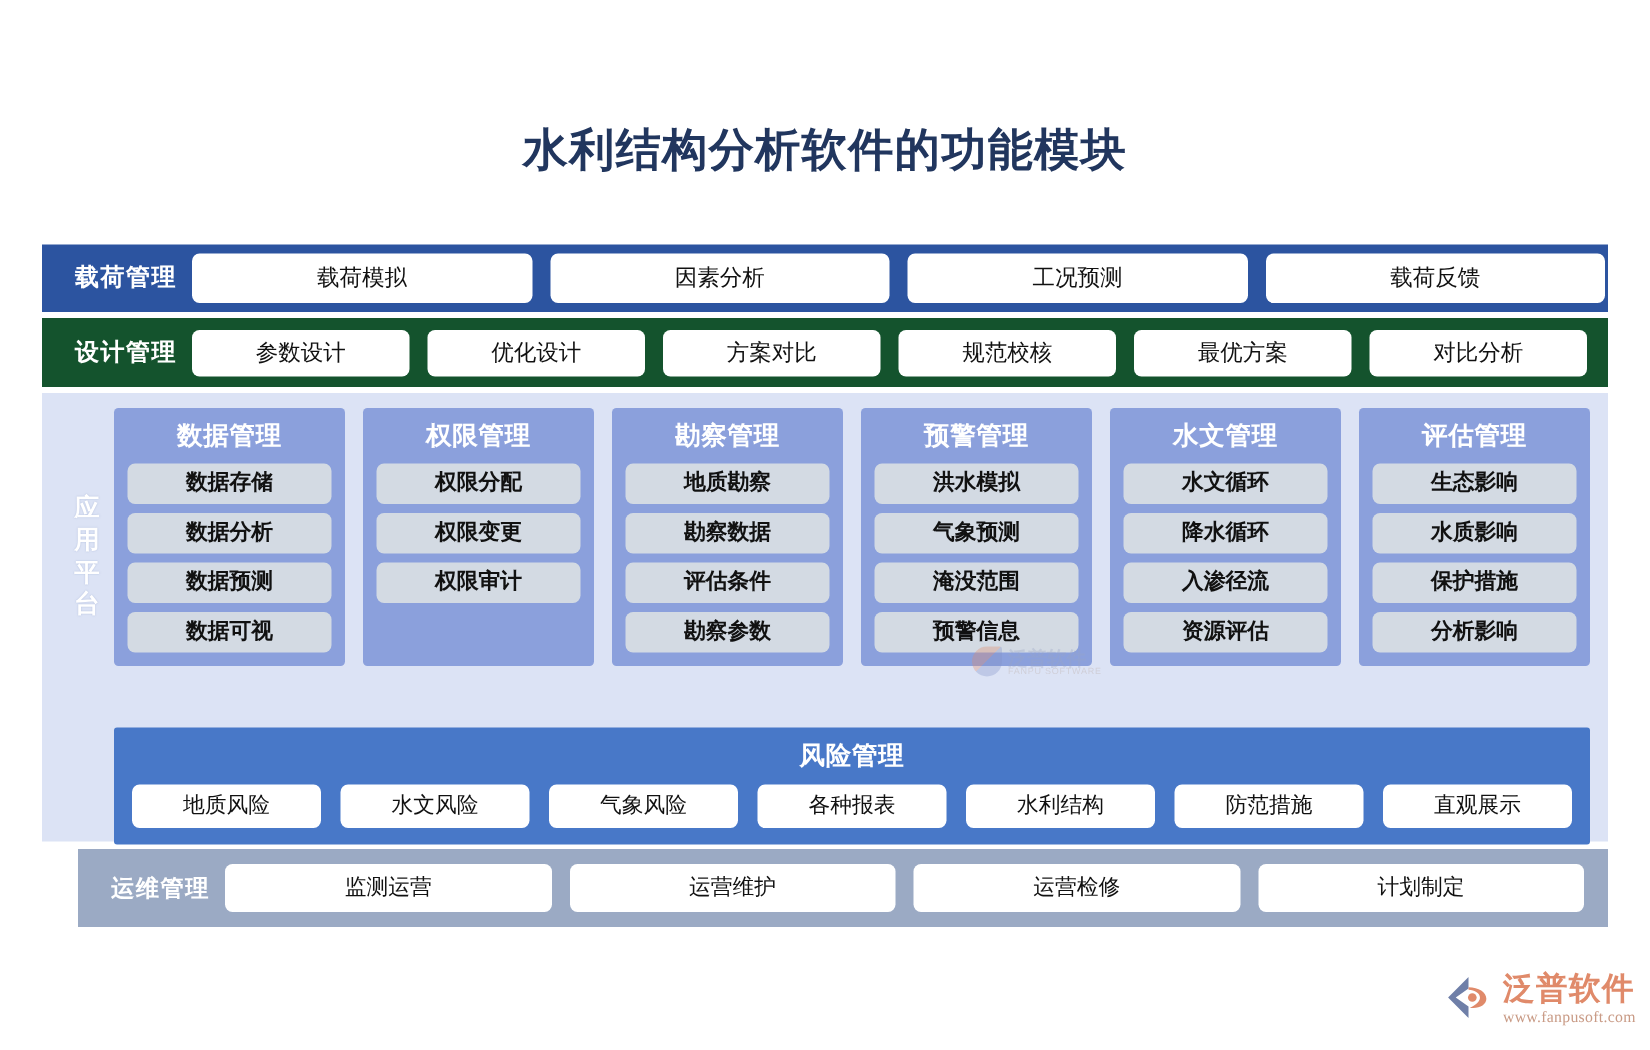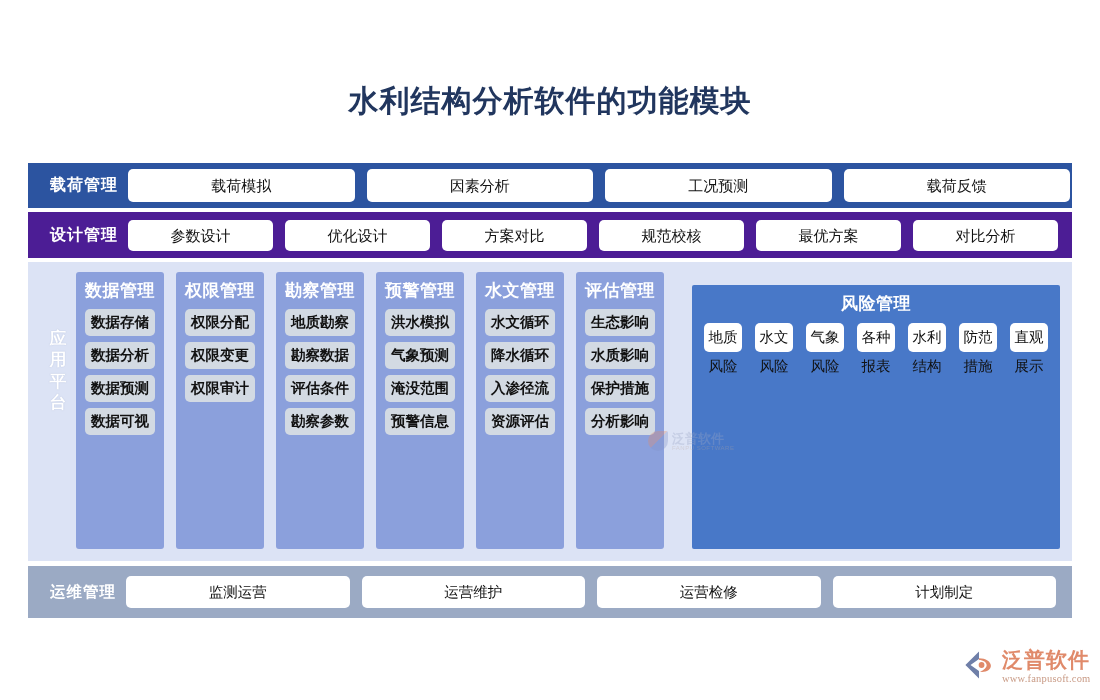--- a/index.html
+++ b/index.html
@@ -39,21 +39,21 @@
     display: flex;
     align-items: center;
     box-sizing: border-box;
   }
   .band-load {
     background: #2C54A0;
     height: 45px;
     padding: 0 2px 0 10px;
   }
   .band-design {
-    background: #4c1d95;
+    background: #14532d;
     height: 46px;
     padding: 0 14px 0 10px;
     margin-top: 4px;
   }
   .band-label {
     color: #ffffff;
     font-weight: bold;
     font-size: 16px;
     white-space: nowrap;
     flex: 0 0 auto;
@@ -96,21 +96,21 @@
     flex-direction: column;
     align-items: center;
     justify-content: center;
     line-height: 1.26;
     text-shadow: 0 0 1px rgba(120,140,190,.55);
     padding-bottom: 80px;
   }
   .platform-body {
     flex: 1 1 auto;
     display: flex;
-    flex-direction: row;
+    flex-direction: column;
     gap: 28px;
   }
 
   
   .cards {
     display: flex;
     gap: 12px;
     flex: 0 0 auto;
   }
   .card {
@@ -171,20 +171,21 @@
     height: 29px;
     line-height: 29px;
   }
 
   
   .band-ops {
     background: #9BAAC4;
     height: 52px;
     margin-top: 5px;
     padding: 0 16px 0 10px;
+    margin-left: 24px;
   }
   .band-ops .band-label { font-size: 15.5px; }
   .band-ops .band-chip {
     height: 32px;
     line-height: 32px;
     font-size: 14.5px;
   }
 
   
   .watermark {

